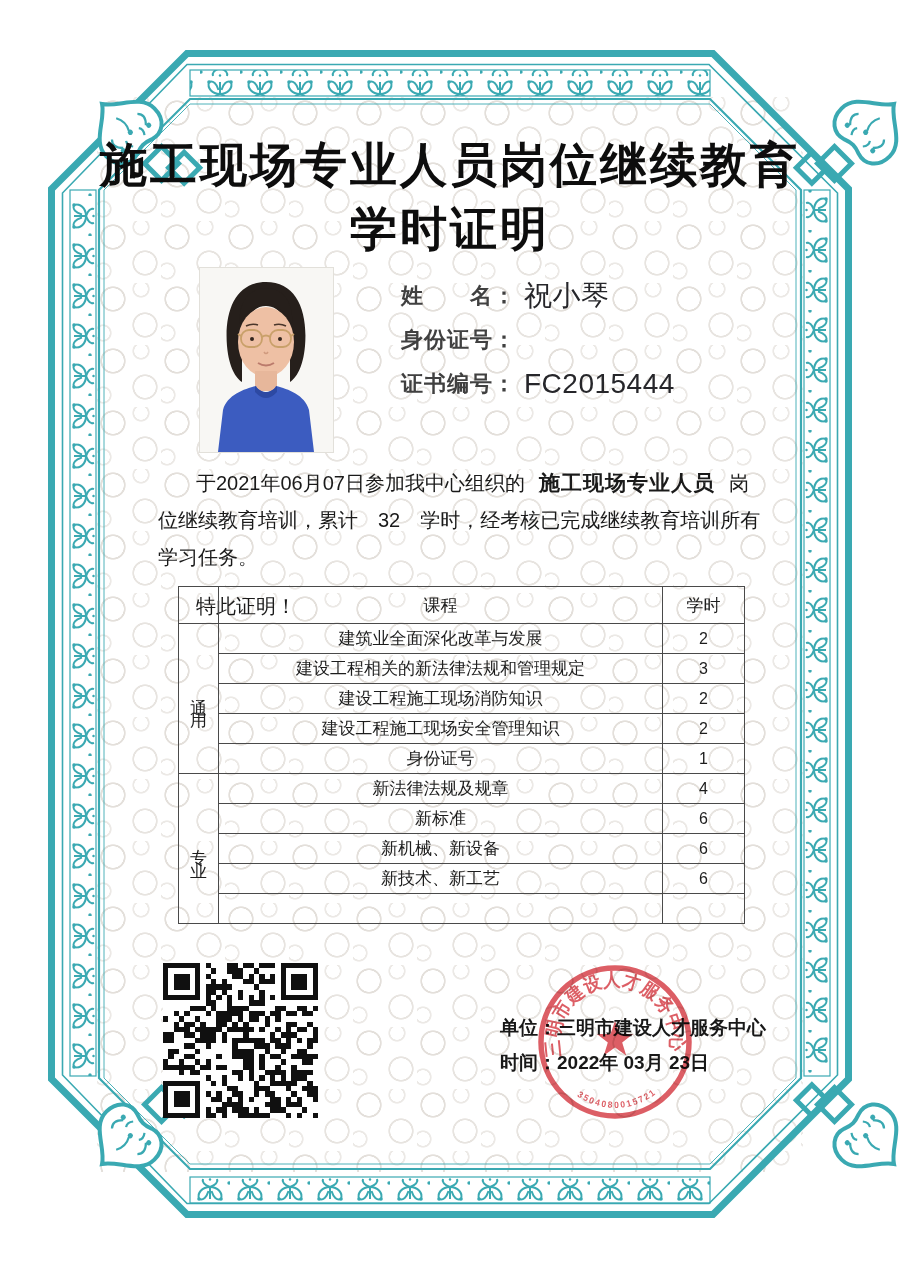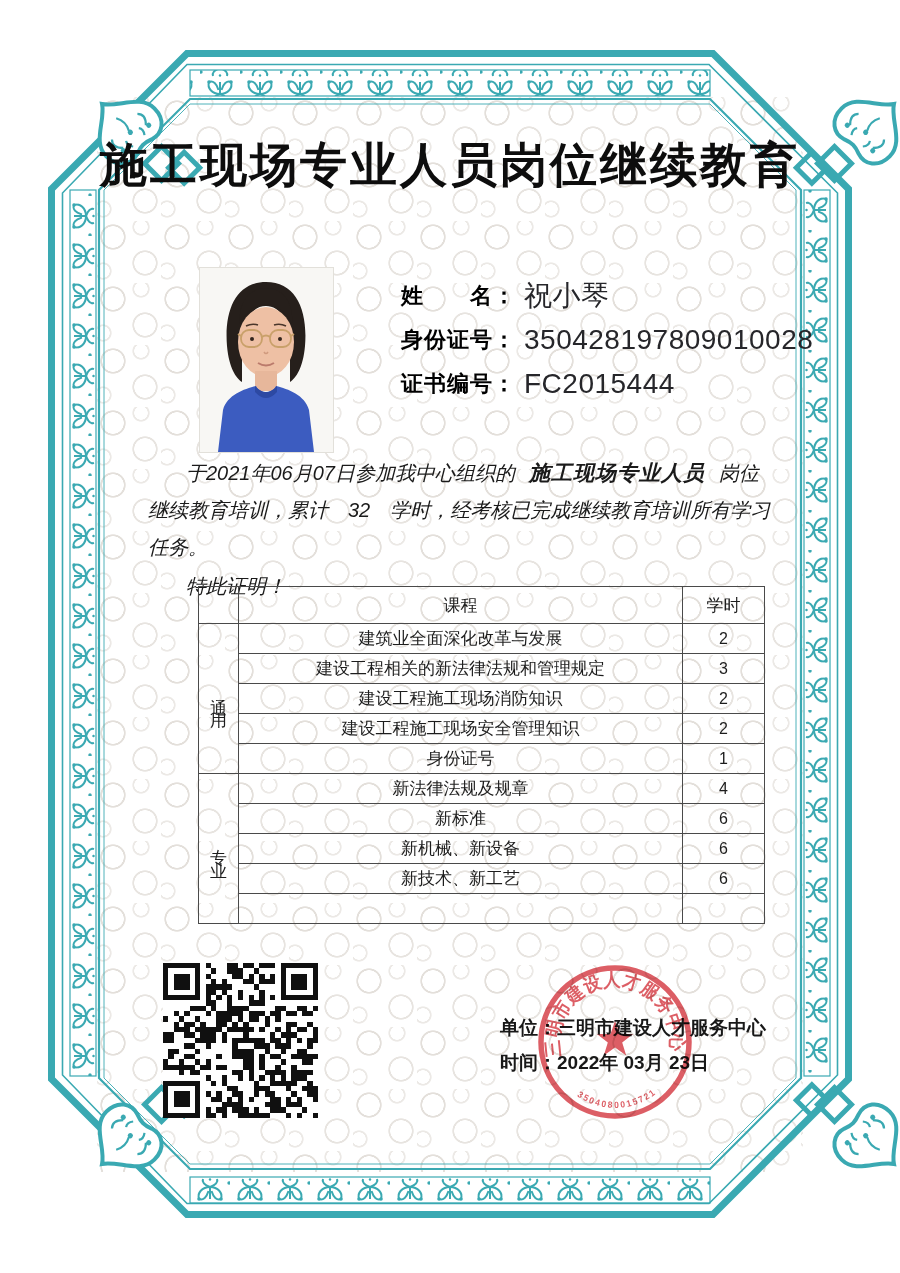--- a/index.html
+++ b/index.html
@@ -31,30 +31,30 @@
     position:absolute;top:133px;left:0;width:100%;text-align:center;
     font-size:47px;line-height:64px;font-weight:900;letter-spacing:3px;color:#0d0d0d;
     font-family:"DejaVu Sans","Liberation Sans",sans-serif;
   }
   .photo-box{
     position:absolute;left:200px;top:268px;width:133px;height:184px;
     background:#f7f6f3;box-shadow:0 0 0 1px #e2e0da;
   }
   .fields{position:absolute;left:401px;top:274px;width:360px;}
   .field-row{height:44px;display:flex;align-items:center;}
-  .field-label{font-size:22px;font-weight:bold;color:#000000;white-space:pre;letter-spacing:1px;}
+  .field-label{font-size:22px;font-weight:bold;color:#404040;white-space:pre;letter-spacing:1px;}
   .field-value{font-size:28px;color:#26262a;margin-left:8px;letter-spacing:.5px;}
 
   .body-block{position:absolute;left:146px;top:452px;width:632px;font-size:20px;line-height:37px;color:#1a1a1a;}
-  .body-block p{margin:2px;text-indent:38px;font-style:italic;}
+  .body-block p{margin:12px;text-indent:38px;}
   .body-highlight{font-weight:bold;font-size:21px;margin:0 14px;letter-spacing:1px;}
 
   .course-table{
     position:absolute;left:178px;top:586px;width:567px;border-collapse:collapse;
-    font-size:17px;color:#1d1d1d;table-layout:fixed;margin-left:20px;
+    font-size:17px;color:#1d1d1d;table-layout:fixed;
   }
   .course-table th,.course-table td{
     border:1px solid var(--table_line);text-align:center;padding:0;font-weight:normal;
   }
   .course-table thead th{height:36px;}
   .course-table td{height:29px;}
   .col-cat{width:40px;}
   .col-hours{width:82px;}
   .cat-cell div{
     writing-mode:vertical-rl;text-orientation:upright;letter-spacing:14px;
@@ -151,20 +151,21 @@
     </g>
     <use href="#cornTL" transform="translate(900,0) scale(-1,1) translate(-96,0)"></use>
     <use href="#cornTL" transform="translate(0,1268) scale(1,-1)"></use>
     <use href="#cornTL" transform="translate(900,1268) scale(-1,-1) translate(-96,0)"></use>
   </svg>
 
   <div class="content">
 
     <div class="cert-title">
       <div>施工现场专业人员岗位继续教育</div>
+      <div>学时证明</div>
     </div>
 
     <div class="photo-box">
       <svg width="133" height="184" viewBox="0 0 133 184">
         <rect width="133" height="184" fill="#f8f7f4"></rect>
         <path d="M66,14 C36,14 24,42 27,78 C29,100 36,110 42,114 L42,86 C42,52 52,38 66,38 C80,38 90,52 90,86 L90,114 C96,110 103,100 105,78 C108,42 96,14 66,14 Z" fill="#261f1b"></path>
         <ellipse cx="66" cy="74" rx="28" ry="35" fill="#eec0a4"></ellipse>
         <path d="M66,20 C48,20 38,36 40,56 C48,42 56,36 66,36 C76,36 84,42 92,56 C94,36 84,20 66,20 Z" fill="#261f1b"></path>
         <g fill="none" stroke="#c9a06a" stroke-width="1.8">
           <rect x="41" y="62" width="21" height="17" rx="8"></rect>
@@ -189,21 +190,20 @@
       </svg>
     </div>
 
     <div class="fields">
       <div class="field-row">
         <span class="field-label">姓　　名：</span>
         <span class="field-value">祝小琴</span>
       </div>
       <div class="field-row">
         <span class="field-label">身份证号：</span>
-        <span class="field-value">350428197809010028</span>
       </div>
       <div class="field-row">
         <span class="field-label">证书编号：</span>
         <span class="field-value">FC2015444</span>
       </div>
     </div>
 
     <div class="body-block">
       <p><span>于2021年06月07日参加我中心组织的</span><span class="body-highlight">施工现场专业人员</span><span>岗位继续教育培训，累计 32 学时，经考核已完成继续教育培训所有学习任务。</span></p>
       <p>特此证明！</p>

